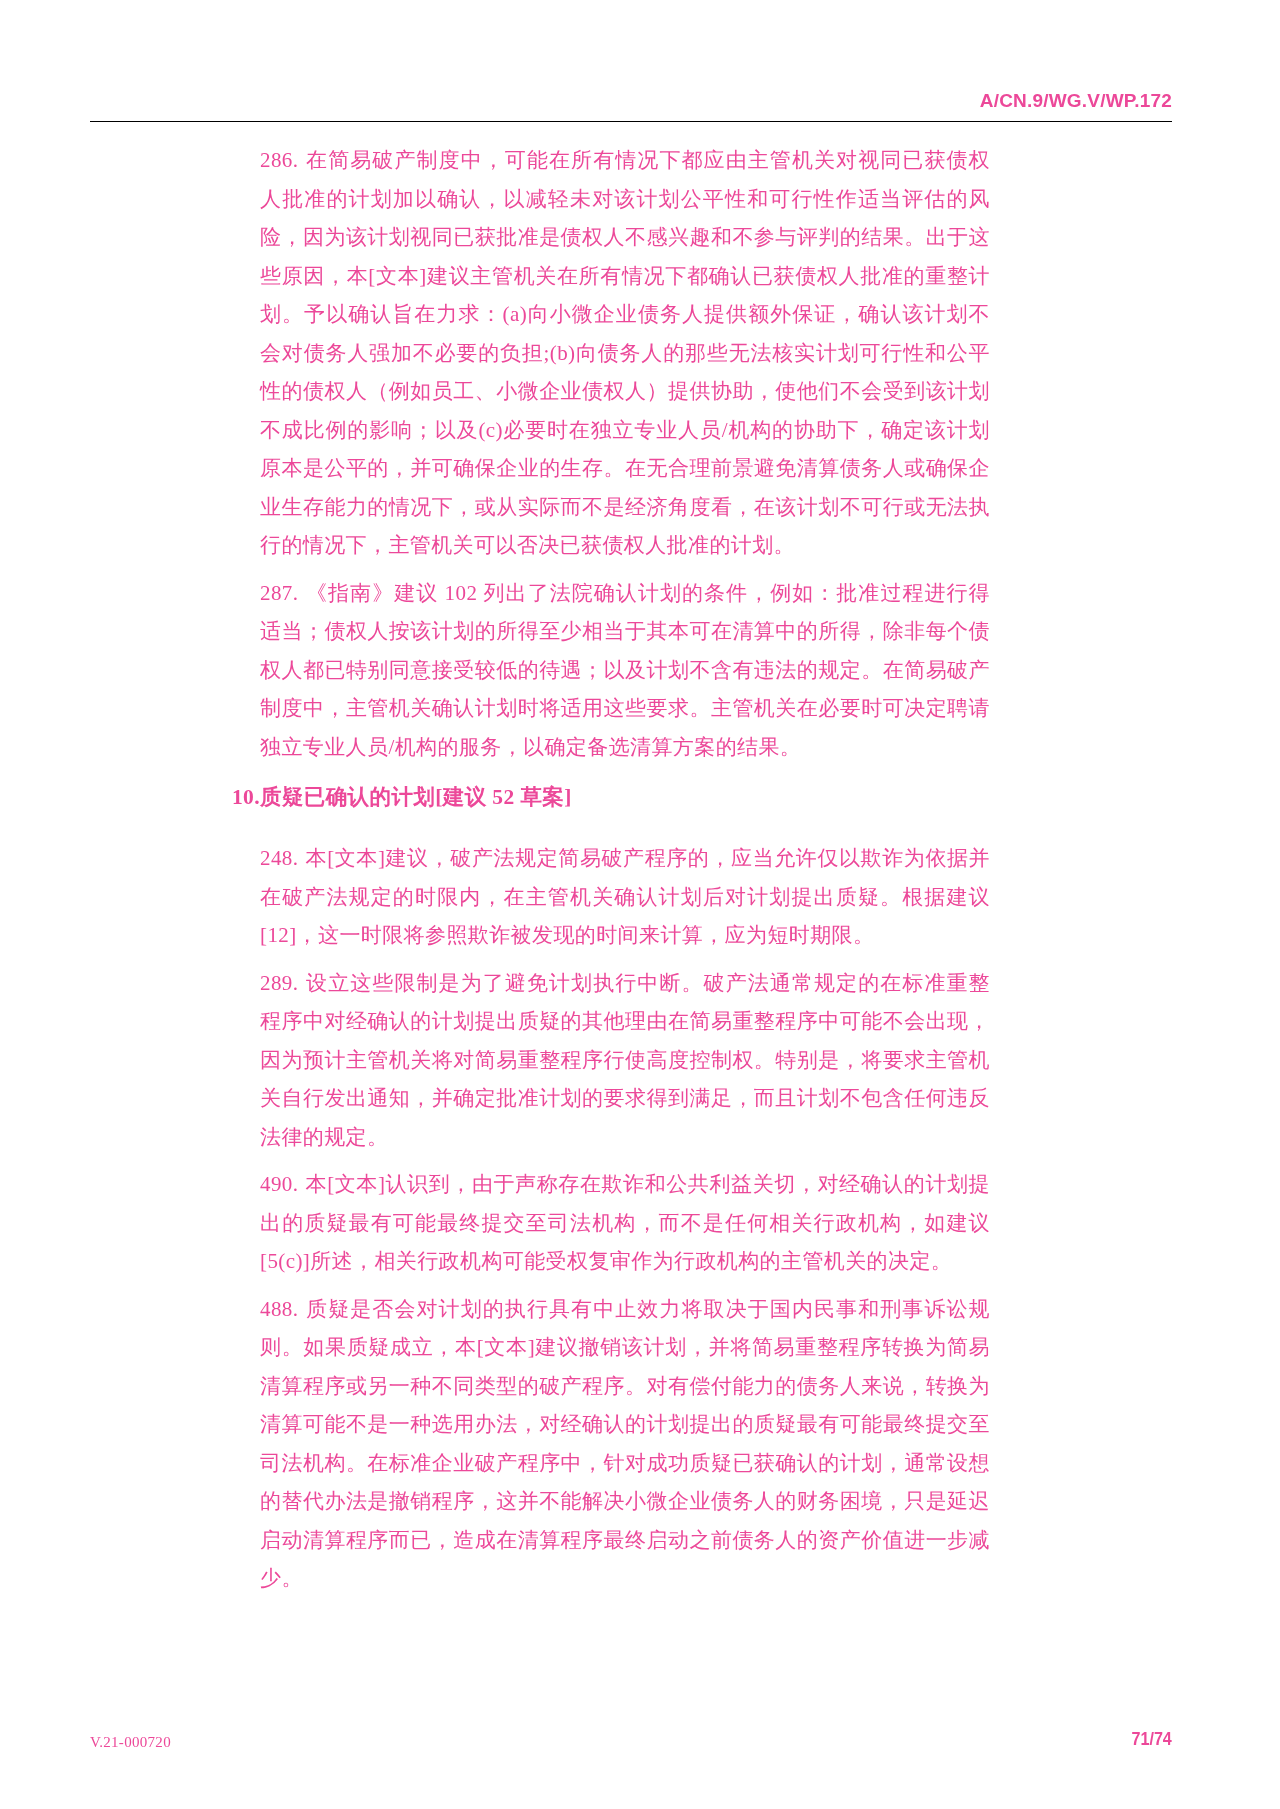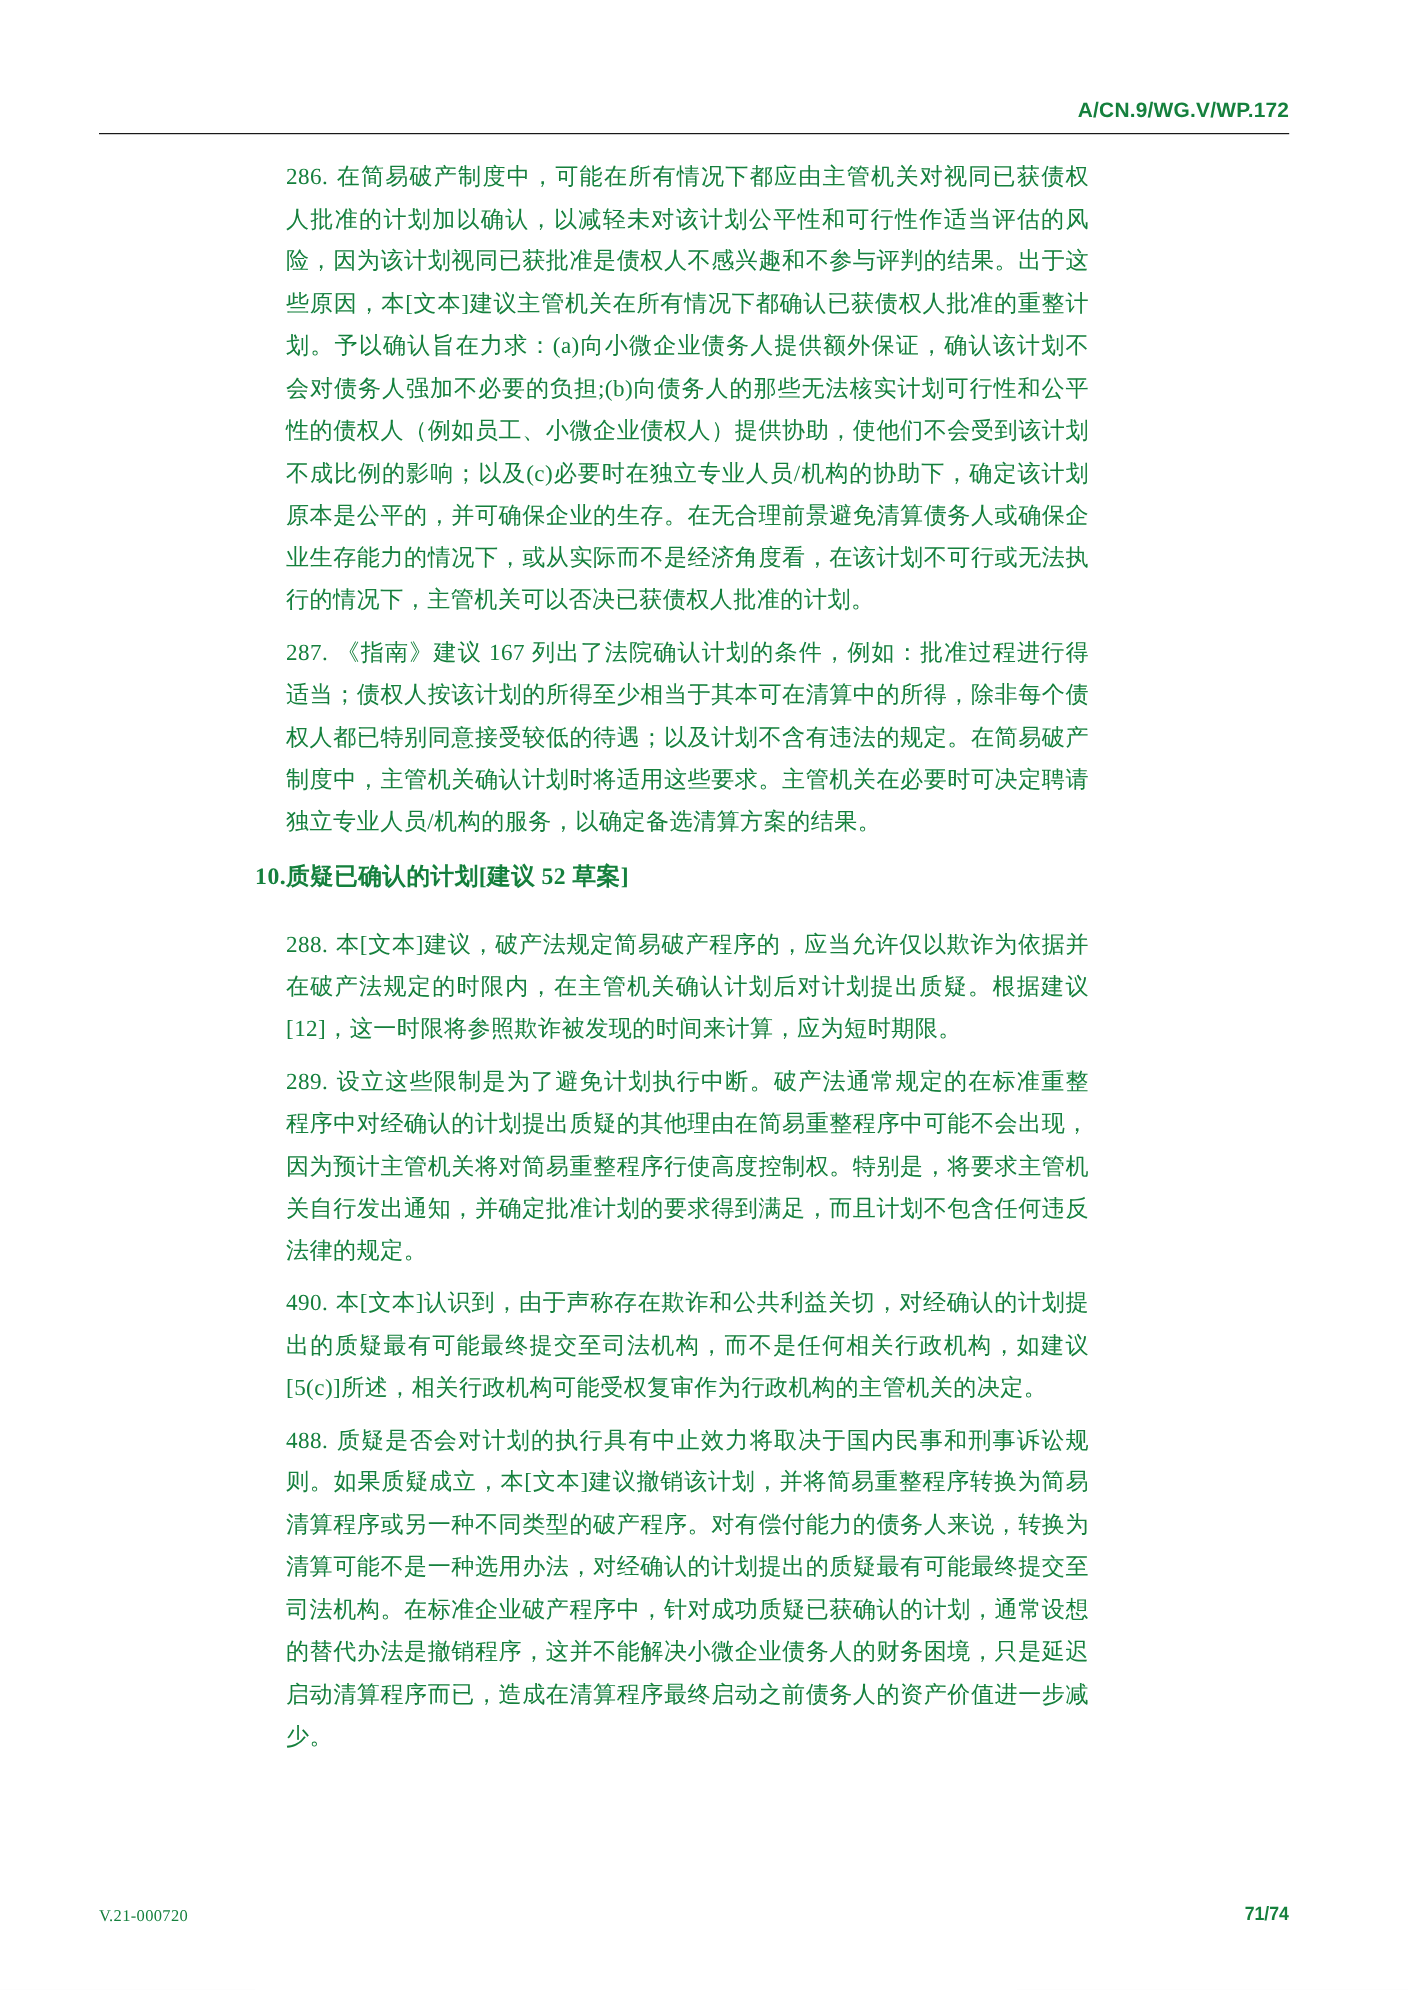--- a/index.html
+++ b/index.html
@@ -3,21 +3,21 @@
 <meta charset="utf-8">
 <style>
   html, body { margin: 0; padding: 0; background: #e8e8e8; }
   .page {
     position: relative;
     width: 1280px;
     height: 1809px;
     background: #ffffff;
     margin: 0 auto;
     overflow: hidden;
-    color: #15803d;
+    color: #ec4899;
   }
   .page-header {
     position: absolute;
     top: 90px;
     left: 90px;
     right: 108px;
     text-align: right;
     font-family: "Liberation Sans", "DejaVu Sans", sans-serif;
     font-weight: bold;
     font-size: 19px;
@@ -85,25 +85,25 @@
   <div class="page-header">
     <span>A/CN.9/WG.V/WP.172</span>
   </div>
 
   <div class="header-rule"></div>
 
   <div class="body-text">
 
     <p><span class="pnum">286.</span><span>在简易破产制度中，可能在所有情况下都应由主管机关对视同已获债权人批准的计划加以确认，以减轻未对该计划公平性和可行性作适当评估的风险，因为该计划视同已获批准是债权人不感兴趣和不参与评判的结果。出于这些原因，本[文本]建议主管机关在所有情况下都确认已获债权人批准的重整计划。予以确认旨在力求：(a)向小微企业债务人提供额外保证，确认该计划不会对债务人强加不必要的负担;(b)向债务人的那些无法核实计划可行性和公平性的债权人（例如员工、小微企业债权人）提供协助，使他们不会受到该计划不成比例的影响；以及(c)必要时在独立专业人员/机构的协助下，确定该计划原本是公平的，并可确保企业的生存。在无合理前景避免清算债务人或确保企业生存能力的情况下，或从实际而不是经济角度看，在该计划不可行或无法执行的情况下，主管机关可以否决已获债权人批准的计划。</span></p>
 
-    <p><span class="pnum">287.</span><span>《指南》建议 167 列出了法院确认计划的条件，例如：批准过程进行得适当；债权人按该计划的所得至少相当于其本可在清算中的所得，除非每个债权人都已特别同意接受较低的待遇；以及计划不含有违法的规定。在简易破产制度中，主管机关确认计划时将适用这些要求。主管机关在必要时可决定聘请独立专业人员/机构的服务，以确定备选清算方案的结果。</span></p>
+    <p><span class="pnum">287.</span><span>《指南》建议 102 列出了法院确认计划的条件，例如：批准过程进行得适当；债权人按该计划的所得至少相当于其本可在清算中的所得，除非每个债权人都已特别同意接受较低的待遇；以及计划不含有违法的规定。在简易破产制度中，主管机关确认计划时将适用这些要求。主管机关在必要时可决定聘请独立专业人员/机构的服务，以确定备选清算方案的结果。</span></p>
 
     <h2 class="section-heading"><span class="hnum">10.</span><span>质疑已确认的计划[建议 52 草案]</span></h2>
 
-    <p><span class="pnum">288.</span><span>本[文本]建议，破产法规定简易破产程序的，应当允许仅以欺诈为依据并在破产法规定的时限内，在主管机关确认计划后对计划提出质疑。根据建议[12]，这一时限将参照欺诈被发现的时间来计算，应为短时期限。</span></p>
+    <p><span class="pnum">248.</span><span>本[文本]建议，破产法规定简易破产程序的，应当允许仅以欺诈为依据并在破产法规定的时限内，在主管机关确认计划后对计划提出质疑。根据建议[12]，这一时限将参照欺诈被发现的时间来计算，应为短时期限。</span></p>
 
     <p><span class="pnum">289.</span><span>设立这些限制是为了避免计划执行中断。破产法通常规定的在标准重整程序中对经确认的计划提出质疑的其他理由在简易重整程序中可能不会出现，因为预计主管机关将对简易重整程序行使高度控制权。特别是，将要求主管机关自行发出通知，并确定批准计划的要求得到满足，而且计划不包含任何违反法律的规定。</span></p>
 
     <p><span class="pnum">490.</span><span>本[文本]认识到，由于声称存在欺诈和公共利益关切，对经确认的计划提出的质疑最有可能最终提交至司法机构，而不是任何相关行政机构，如建议[5(c)]所述，相关行政机构可能受权复审作为行政机构的主管机关的决定。</span></p>
 
     <p><span class="pnum">488.</span><span>质疑是否会对计划的执行具有中止效力将取决于国内民事和刑事诉讼规则。如果质疑成立，本[文本]建议撤销该计划，并将简易重整程序转换为简易清算程序或另一种不同类型的破产程序。对有偿付能力的债务人来说，转换为清算可能不是一种选用办法，对经确认的计划提出的质疑最有可能最终提交至司法机构。在标准企业破产程序中，针对成功质疑已获确认的计划，通常设想的替代办法是撤销程序，这并不能解决小微企业债务人的财务困境，只是延迟启动清算程序而已，造成在清算程序最终启动之前债务人的资产价值进一步减少。</span></p>
 
   </div>
 
   <div class="footer-job">V.21-000720</div>

